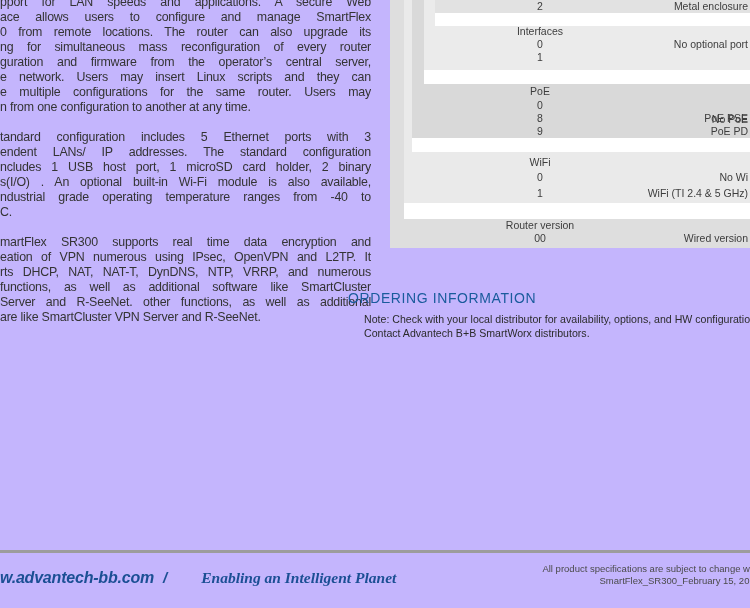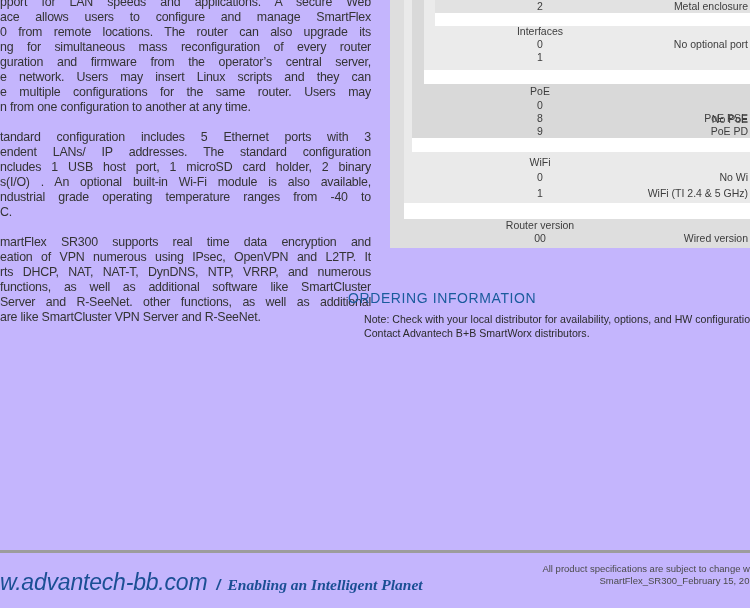--- a/index.html
+++ b/index.html
@@ -35,23 +35,23 @@
 
   
   .ordering-heading { position:absolute; left:348px; top:290px; color:#1a5b9c;
                       font-size:14px; font-weight:normal; letter-spacing:0.6px; }
   .ordering-note { position:absolute; left:348px; top:313px; color:#2b2b2b;
                    font-size:10.6px; line-height:13.5px; width:400px;margin-left:16px; }
 
   
   .footer-rule { position:absolute; left:0; top:550px; width:750px; height:3px; background:#9c9c9c; }
   .footer-left { position:absolute; left:0; top:569px; white-space:nowrap; color:#1b4f94; }
-  .footer-url { font-size:23px; font-weight:normal; font-style:italic; letter-spacing:-0.2px; }
+  .footer-url { font-size:16px; font-weight:bold; font-style:italic; letter-spacing:-0.2px; }
   .footer-slash { font-size:15px; font-weight:bold; font-style:italic; margin:0 7px 0 9px; }
-  .footer-tagline { font-family:"Liberation Serif", serif; font-size:15.5px; font-weight:bold; font-style:italic; }
+  .footer-tagline { font-family:"Liberation Serif", serif; font-size:15.5px; font-weight:bold; font-style:italic;margin-left:27px; }
   .footer-right { position:absolute; right:-10px; top:563px; text-align:right; color:#4a4a4a;
                   font-size:9.5px; line-height:11.5px; white-space:nowrap; }
 </style>
 </head>
 <body>
 
 <div class="page">
 
   <div class="body-text">
     <div class="para">

